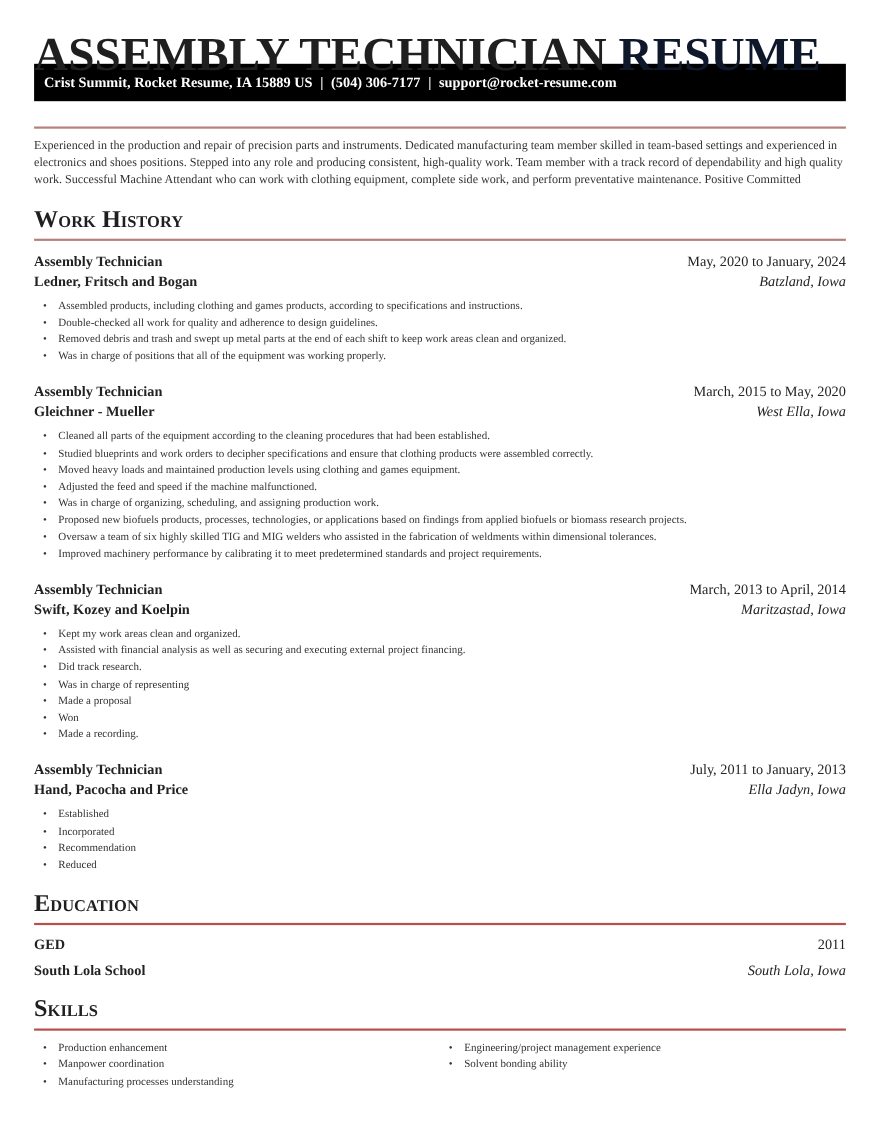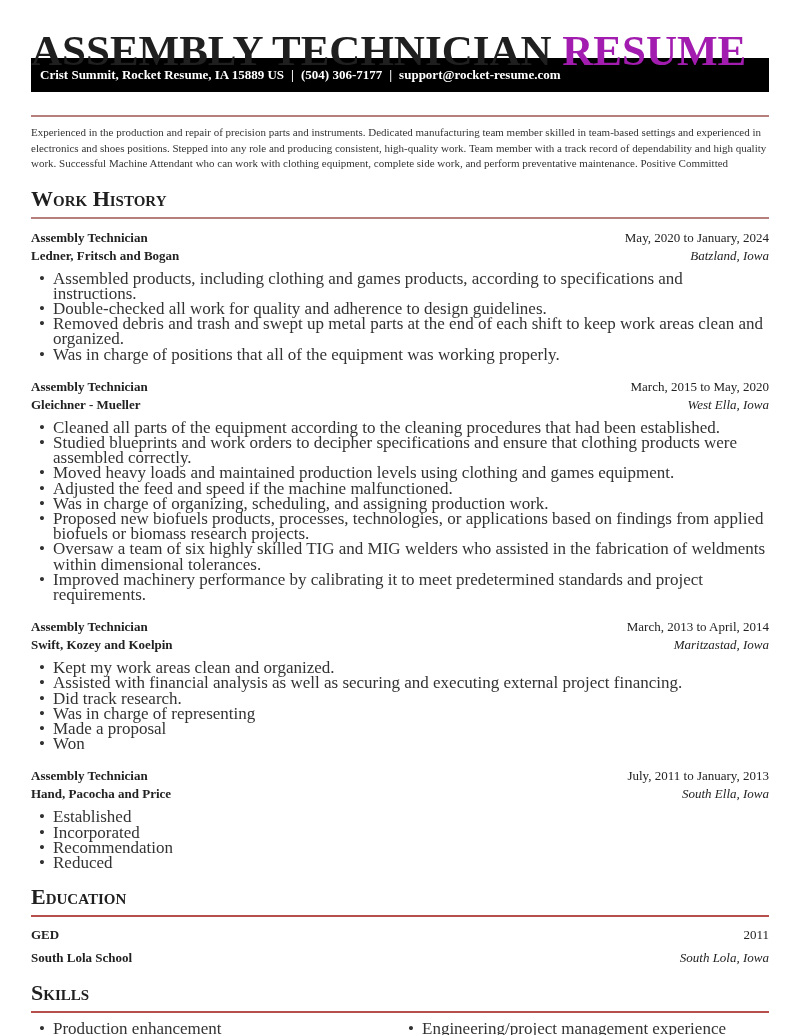--- a/index.html
+++ b/index.html
@@ -1,32 +1,32 @@
 <!DOCTYPE html>
 <html><head>
   <meta charset="utf-8">
   <style>
     * { box-sizing: border-box; margin: 0; padding: 0; }
     html, body { width: 800px; height: 1035px; background: #ffffff; overflow: hidden; }
     body { font-family: "Liberation Serif", "DejaVu Serif", serif; color: #222222; }
     .page { position: relative; width: 800px; padding: 0 31px; }
     .title { padding-top: 28px; font-size: 43px; font-weight: bold; letter-spacing: 0px; color: #1f1f1f; line-height: 46px; height: 58px; }
-    .title .accent { color: #a21caf; }
+    .title .accent { color: #0f172a; }
     .contact-bar { margin-top: 0px; background: #000000; color: #ffffff; height: 34px; line-height: 34px; padding-left: 9px; font-size: 13px; font-weight: bold; }
     .contact-bar .sep { padding: 0 7px; }
     .section-title { font-size: 22px; font-weight: bold; font-variant: small-caps; color: #1f1f1f; line-height: 26px; }
     .section-rule { height: 2px; background: #b5807b; margin-top: 5px; }
     .section-rule.red { background: #b5504a; }
     .summary { font-size: 11px; line-height: 15.5px; margin-top: 8px; color: #333; }
     .job-row { display: flex; justify-content: space-between; font-size: 13px; line-height: 17px; }
     .job-title { font-weight: bold; }
     .company { font-weight: bold; }
     .loc { font-style: italic; }
     ul.bullets { list-style: none; margin-top: 7px; padding-left: 8px; }
-    ul.bullets li { font-size: 17px; line-height: 15.2px; position: relative; padding-left: 14px; color: #333; }
+    ul.bullets li { font-size: 10px; line-height: 15.2px; position: relative; padding-left: 14px; color: #333; }
     ul.bullets li::before { content: "\2022"; position: absolute; left: 0; top: 0; }
     .skills { display: flex; margin-top: 8px; }
     .skills ul { flex: 1; }
   </style>
 </head>
 <body>
 
 <div class="page">
 
   <h1 class="title">
@@ -94,31 +94,32 @@
         <span class="company">Swift, Kozey and Koelpin</span>
         <span class="loc">Maritzastad, Iowa</span>
       </div>
       <ul class="bullets">
         <li>Kept my work areas clean and organized.</li>
         <li>Assisted with financial analysis as well as securing and executing external project financing.</li>
         <li>Did track research.</li>
         <li>Was in charge of representing</li>
         <li>Made a proposal</li>
         <li>Won</li>
+        <li>Made a recording.</li>
       </ul>
     </div>
 
     <div style="margin-top:16px;">
       <div class="job-row">
         <span class="job-title">Assembly Technician</span>
         <span>July, 2011 to January, 2013</span>
       </div>
       <div class="job-row" style="margin-top:1px;">
         <span class="company">Hand, Pacocha and Price</span>
-        <span class="loc">South Ella, Iowa</span>
+        <span class="loc">Ella Jadyn, Iowa</span>
       </div>
       <ul class="bullets">
         <li>Established</li>
         <li>Incorporated</li>
         <li>Recommendation</li>
         <li>Reduced</li>
       </ul>
     </div>
   </div>
 

